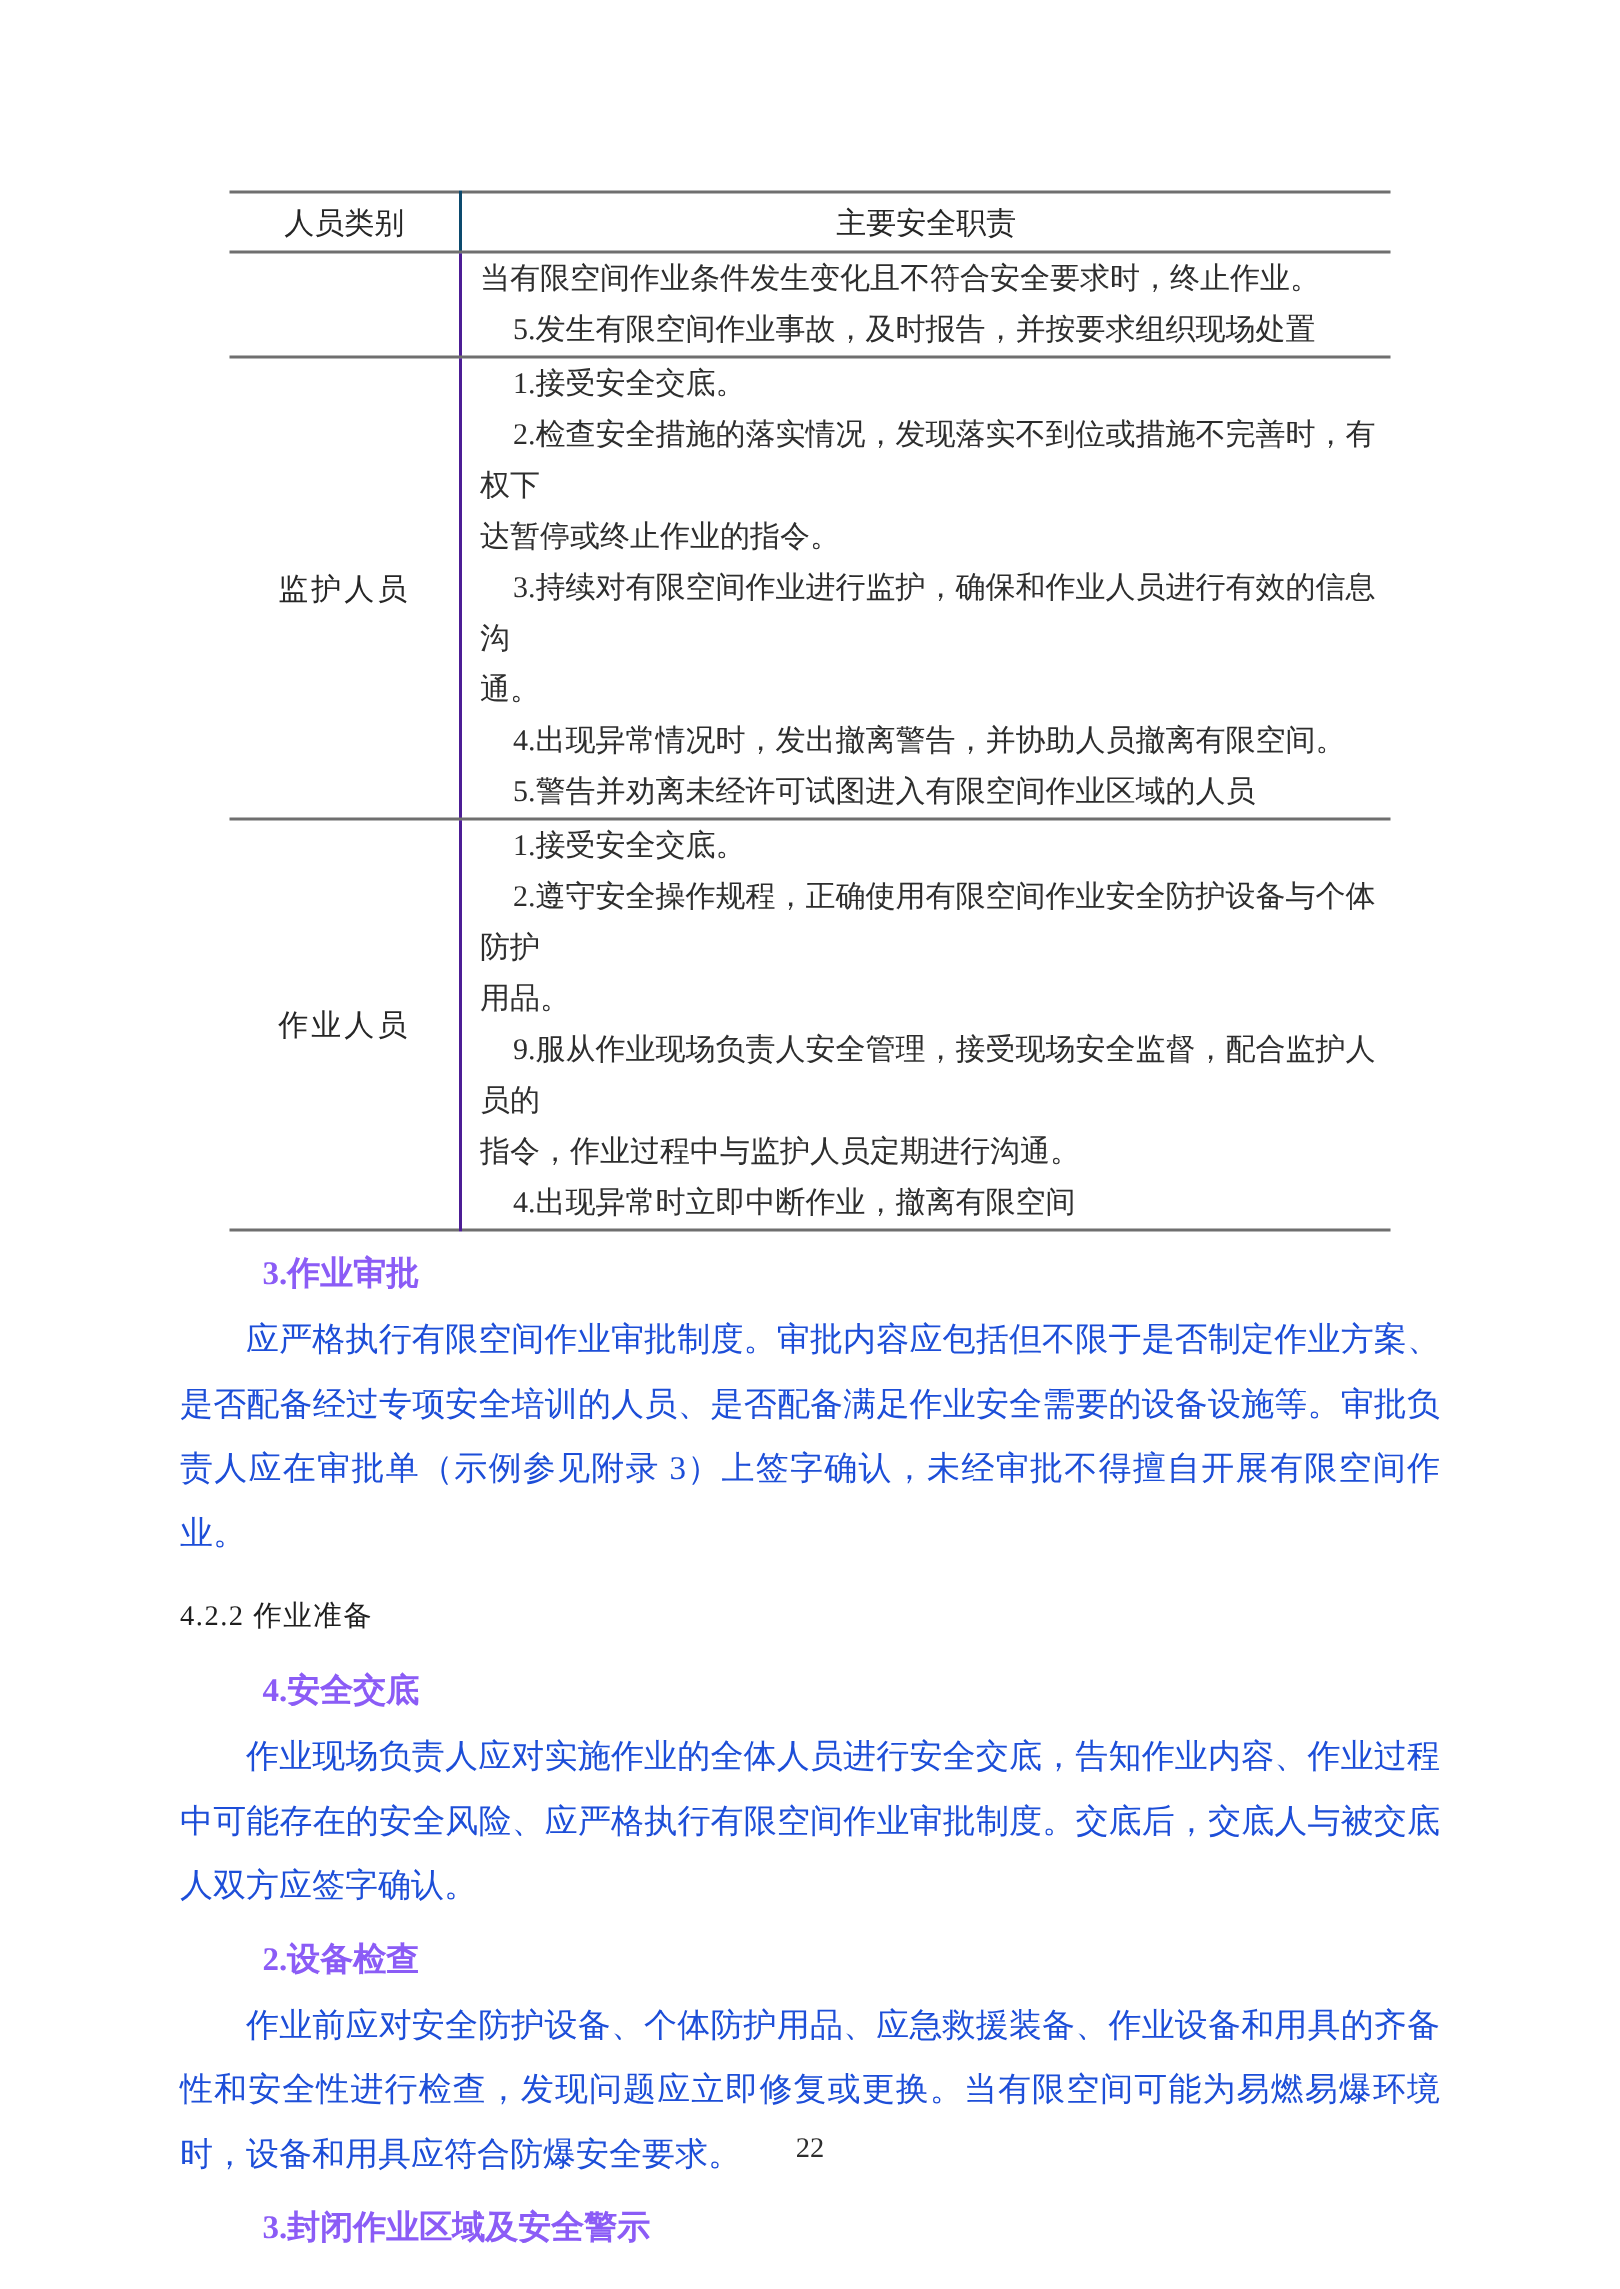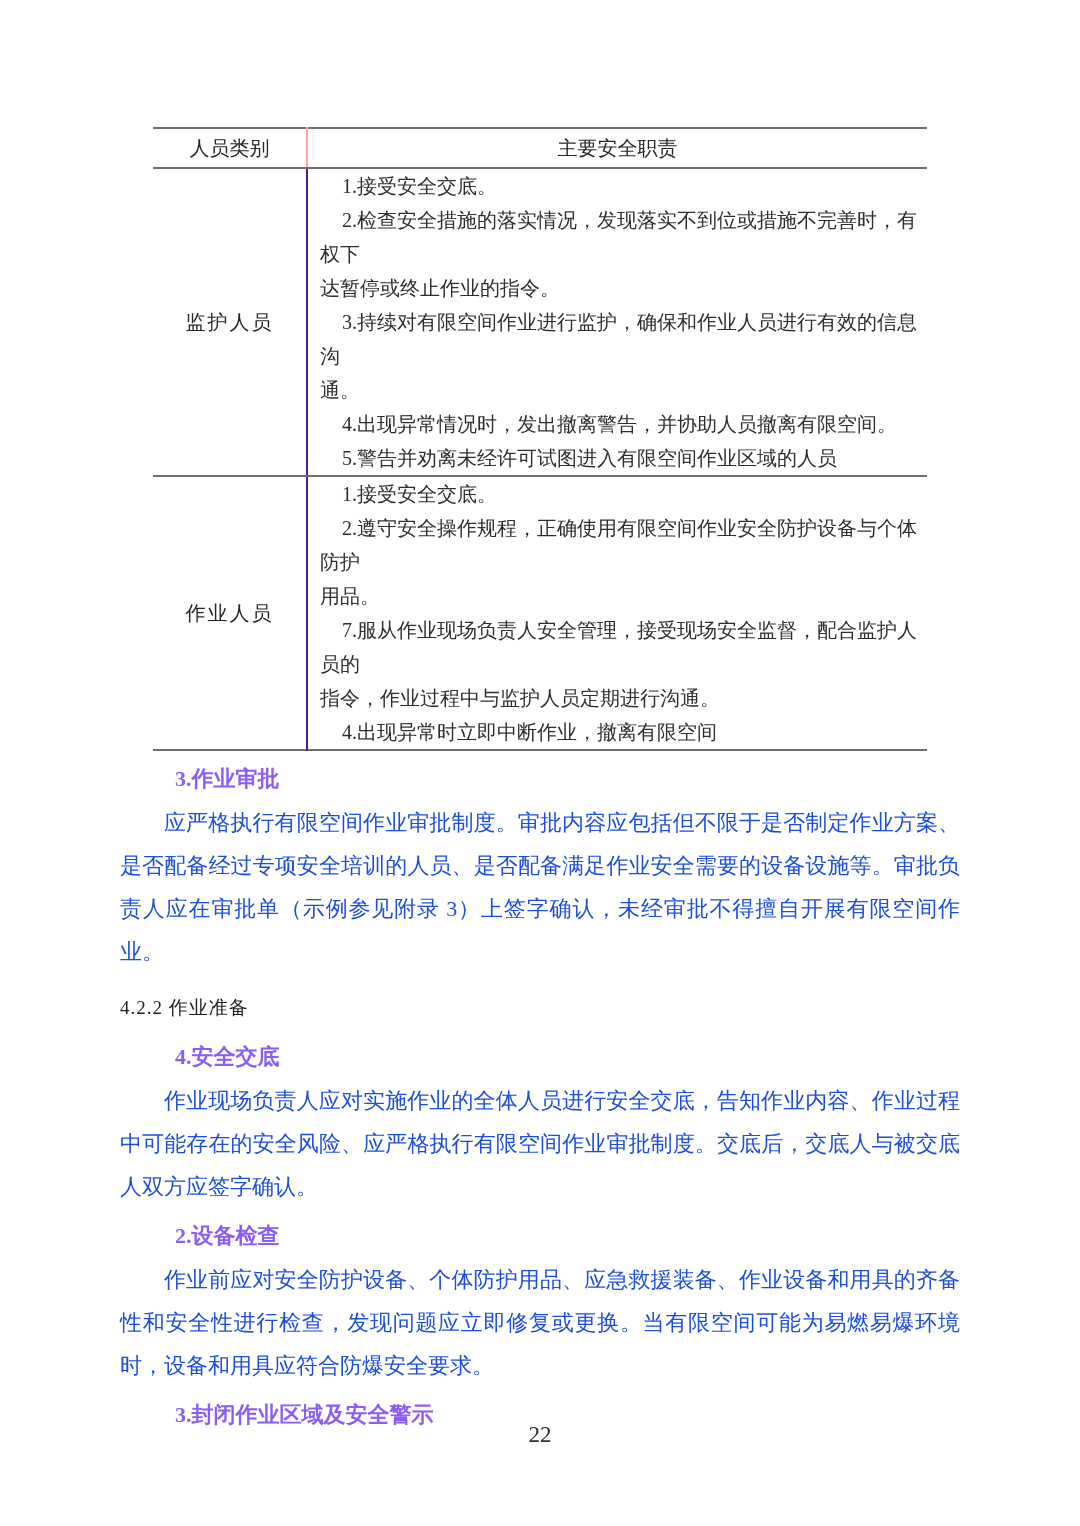--- a/index.html
+++ b/index.html
@@ -26,21 +26,21 @@
   }
   .duty-table th, .duty-table td { padding: 0; }
   .duty-table col.c-label { width: 154px; }
   .duty-table th {
     font-weight: normal;
     font-size: 20px;
     height: 38px;
     text-align: center;
     border-bottom: 2px solid #6f6f6f;
   }
-  .duty-table th.h-label { border-right: 2px solid #fca5a5; }
+  .duty-table th.h-label { border-right: 2px solid #0c4a6e; }
   .duty-table td.label-cell {
     text-align: center;
     vertical-align: middle;
     font-size: 20px;
     letter-spacing: 2px;
     border-right: 2px solid #4c1d95;
     border-bottom: 2px solid #6f6f6f;
   }
   .duty-table td.duty-cell {
     border-bottom: 2px solid #6f6f6f;
@@ -81,21 +81,21 @@
     text-align: justify;
     text-indent: 44px;
     color: #1d4ed8;
   }
   .page-number {
     position: absolute;
     left: 0;
     right: 0;
     top: 1422px;
     text-align: center;
-    font-size: 23px;
+    font-size: 19px;
     color: #2e2e2e;
   }
 </style>
 </head>
 <body>
 
 <div class="page">
 
   <table class="duty-table">
     <colgroup>
@@ -103,38 +103,45 @@
         <col class="c-duty">
       </colgroup>
     <thead>
       <tr>
         <th class="h-label">人员类别</th>
         <th class="h-duty">主要安全职责</th>
       </tr>
     </thead>
     <tbody>
       <tr>
+        <td class="label-cell"></td>
+        <td class="duty-cell">
+          <p class="cont">当有限空间作业条件发生变化且不符合安全要求时，终止作业。</p>
+          <p>5.发生有限空间作业事故，及时报告，并按要求组织现场处置</p>
+        </td>
+      </tr>
+      <tr>
         <td class="label-cell">监护人员</td>
         <td class="duty-cell">
           <p>1.接受安全交底。</p>
           <p>2.检查安全措施的落实情况，发现落实不到位或措施不完善时，有权下</p>
           <p class="cont">达暂停或终止作业的指令。</p>
           <p>3.持续对有限空间作业进行监护，确保和作业人员进行有效的信息沟</p>
           <p class="cont">通。</p>
           <p>4.出现异常情况时，发出撤离警告，并协助人员撤离有限空间。</p>
           <p>5.警告并劝离未经许可试图进入有限空间作业区域的人员</p>
         </td>
       </tr>
       <tr>
         <td class="label-cell">作业人员</td>
         <td class="duty-cell">
           <p>1.接受安全交底。</p>
           <p>2.遵守安全操作规程，正确使用有限空间作业安全防护设备与个体防护</p>
           <p class="cont">用品。</p>
-          <p>7.服从作业现场负责人安全管理，接受现场安全监督，配合监护人员的</p>
+          <p>9.服从作业现场负责人安全管理，接受现场安全监督，配合监护人员的</p>
           <p class="cont">指令，作业过程中与监护人员定期进行沟通。</p>
           <p>4.出现异常时立即中断作业，撤离有限空间</p>
         </td>
       </tr>
     </tbody>
   </table>
 
   <h3 class="sub-heading">3.作业审批</h3>
   <p class="body-para">应严格执行有限空间作业审批制度。审批内容应包括但不限于是否制定作业方案、是否配备经过专项安全培训的人员、是否配备满足作业安全需要的设备设施等。审批负责人应在审批单（示例参见附录 3）上签字确认，未经审批不得擅自开展有限空间作业。</p>
 

